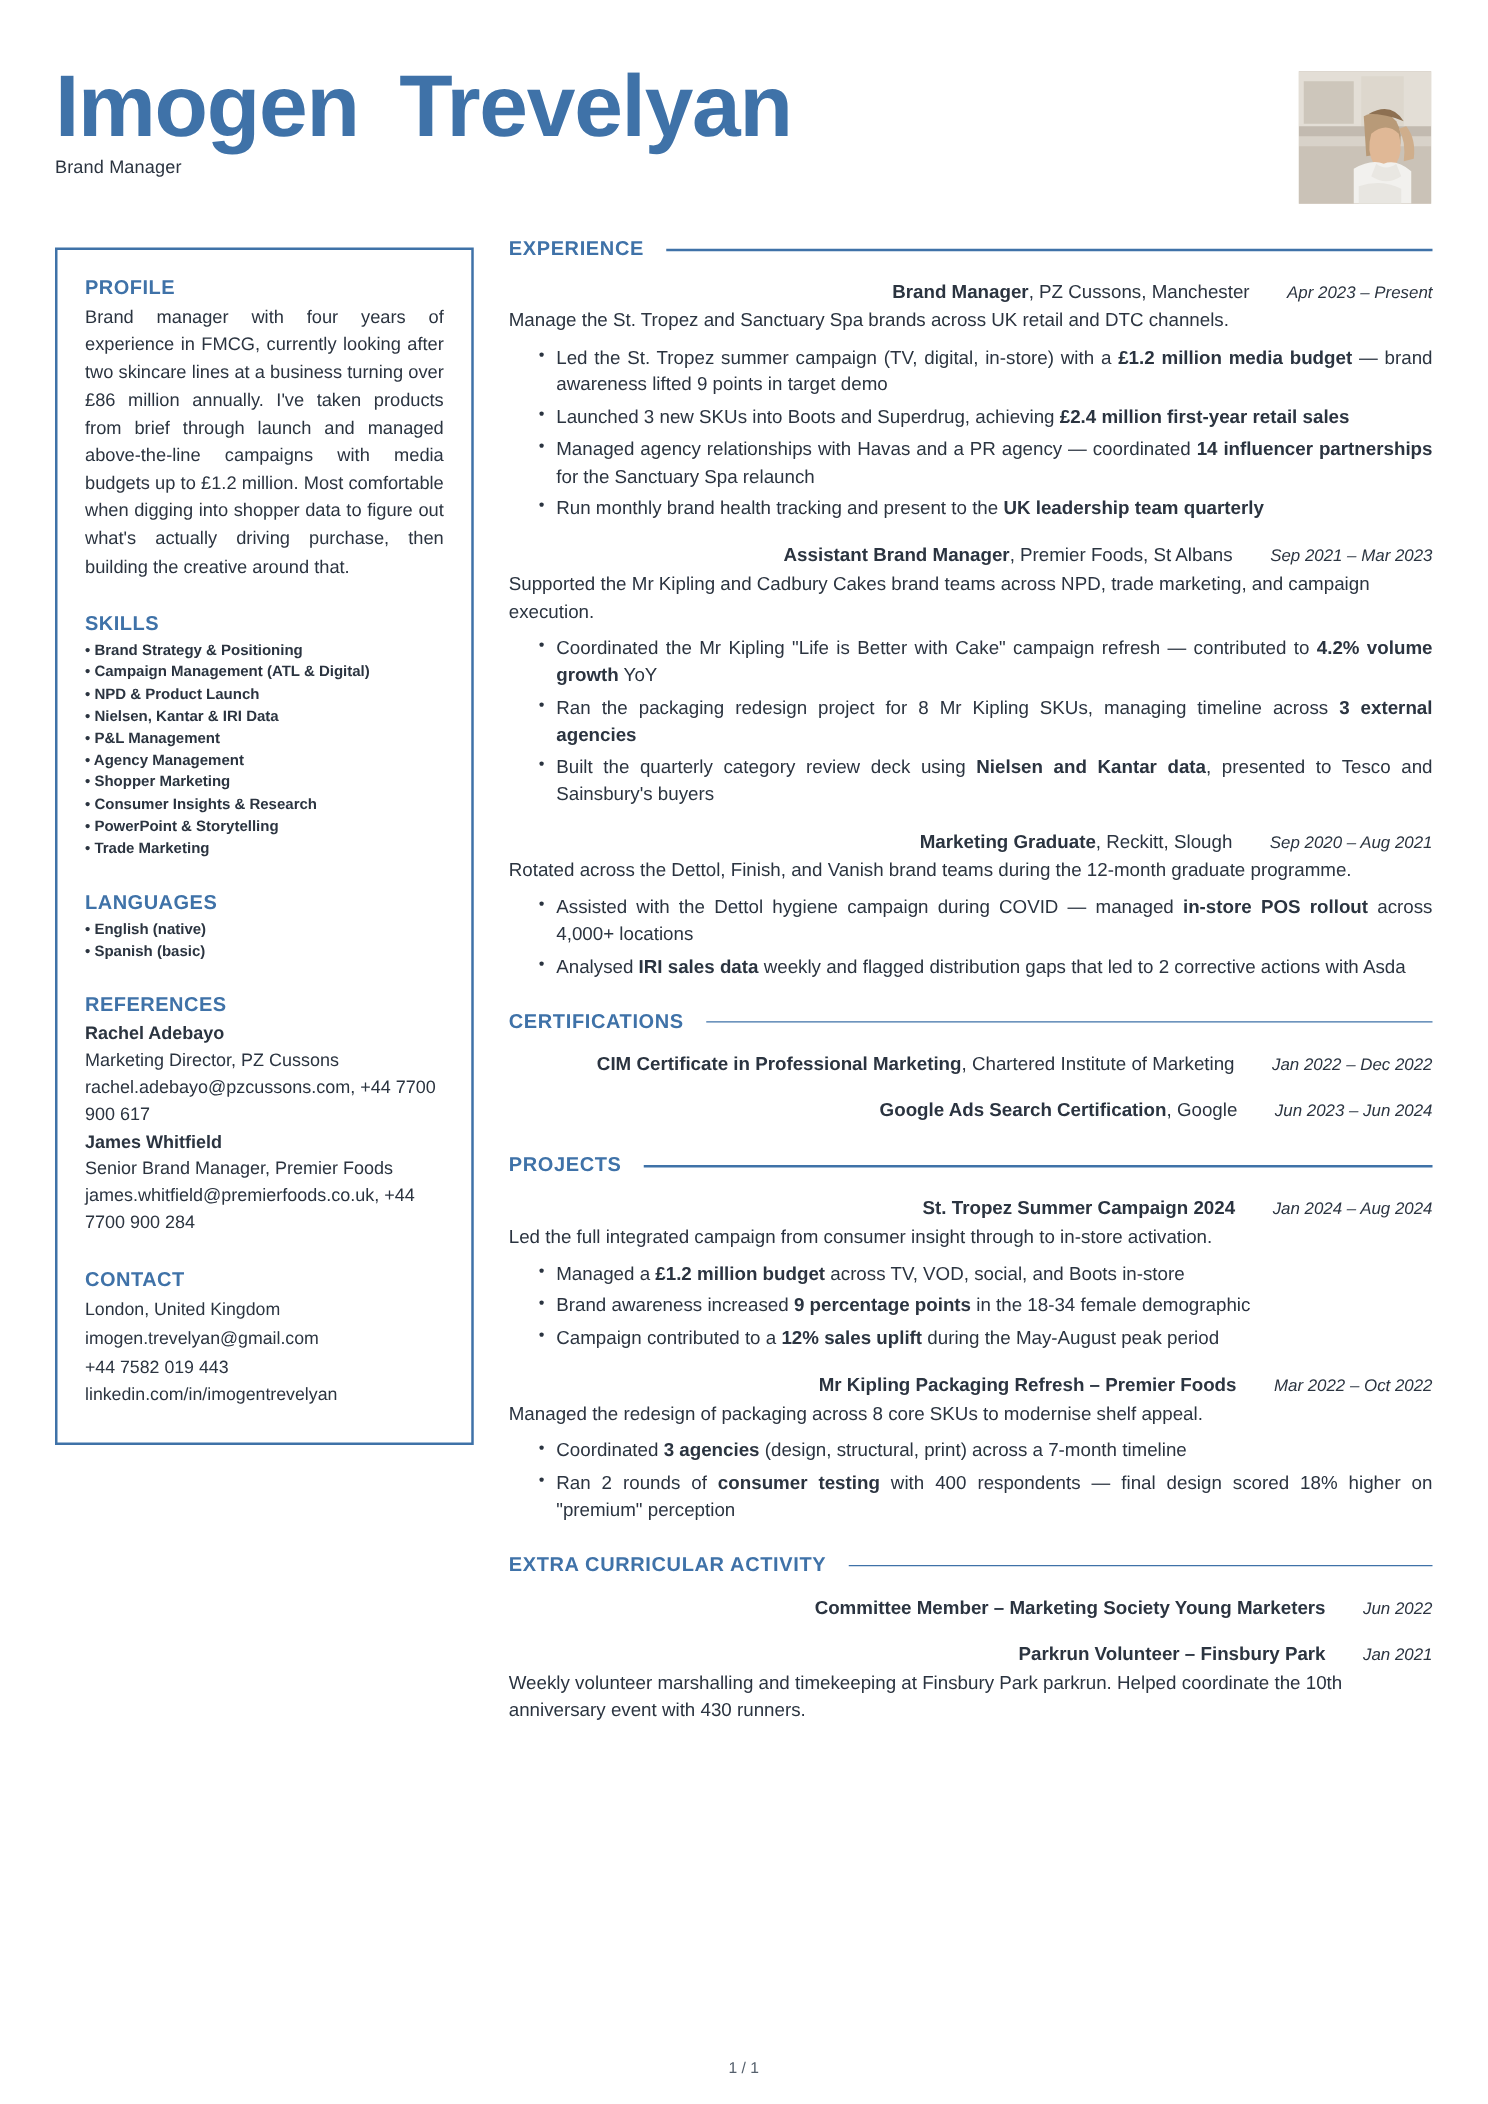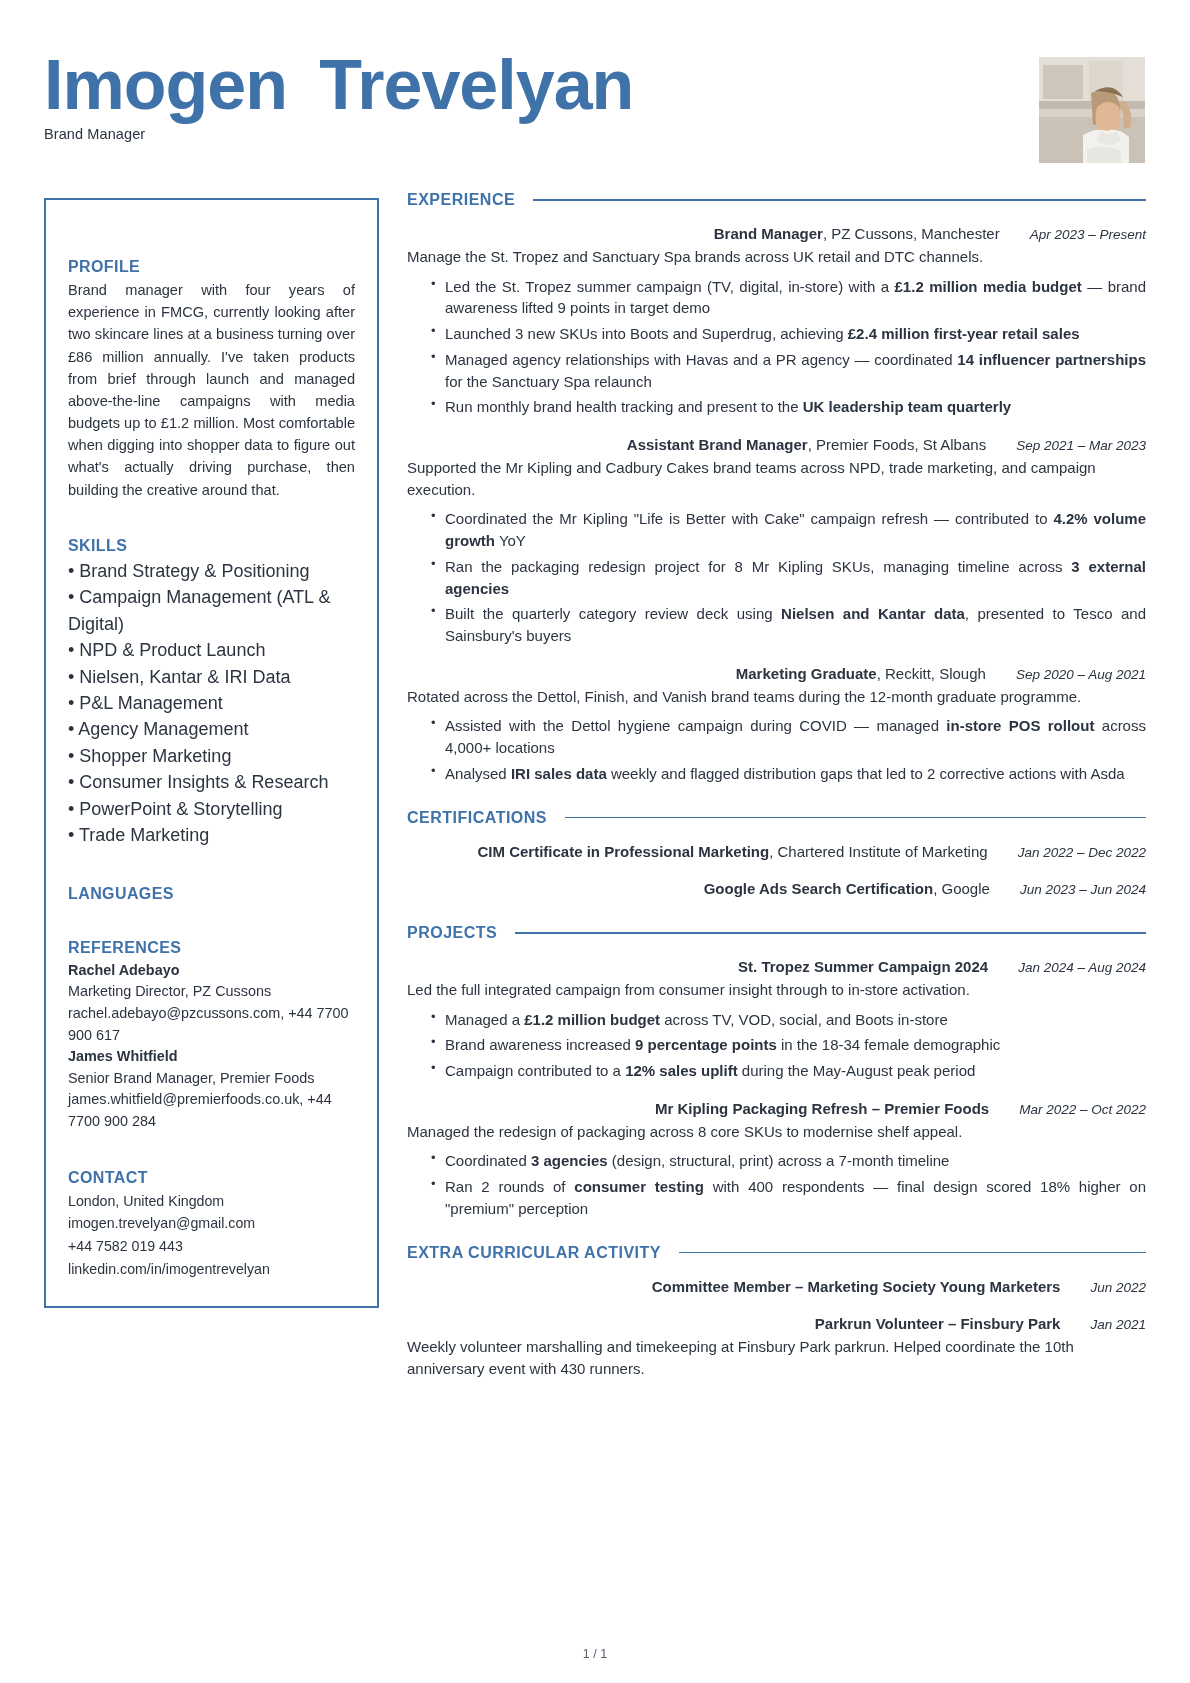--- a/index.html
+++ b/index.html
@@ -66,36 +66,36 @@
   }
 
   
   .side-h {
     font-size: 16px;
     font-weight: bold;
     color: #3f72a8;
     letter-spacing: 0.4px;
     margin-bottom: 3px;
   }
-  .side-block { margin-bottom: 26px; margin-top: 36px; }
+  .side-block { margin-bottom: 26px; }
   .side-block:last-child { margin-bottom: 0; }
   .profile-text {
     font-size: 14.6px;
     line-height: 1.52;
     text-align: justify;
     color: #2b3440;
   }
   .edu-degree {
     font-size: 14.6px;
     font-weight: bold;
     line-height: 1.5;
   }
   .edu-school { font-size: 14.6px; line-height: 1.5; }
   .edu-date { font-size: 14px; font-style: italic; line-height: 1.55; }
-  .bullet-line { font-size: 18px; line-height: 1.47; }
+  .bullet-line { font-size: 12px; line-height: 1.47; font-weight: bold; }
   .ref-name { font-size: 14.4px; font-weight: bold; line-height: 1.5; }
   .ref-line { font-size: 14.4px; line-height: 1.5; }
   .ref-entry { margin-bottom: 0px; }
   .contact-line { font-size: 14.2px; line-height: 1.6; }
 
   
   .sec-head {
     display: flex;
     align-items: center;
     margin-bottom: 14px;
@@ -223,20 +223,24 @@
           <div class="bullet-line">• Agency Management</div>
           <div class="bullet-line">• Shopper Marketing</div>
           <div class="bullet-line">• Consumer Insights &amp; Research</div>
           <div class="bullet-line">• PowerPoint &amp; Storytelling</div>
           <div class="bullet-line">• Trade Marketing</div>
         </div>
     </div>
 
     <div class="side-block">
       <div class="side-h">LANGUAGES</div>
+      <div>
+          <div class="bullet-line">• English (native)</div>
+          <div class="bullet-line">• Spanish (basic)</div>
+        </div>
     </div>
 
     <div class="side-block">
       <div class="side-h">REFERENCES</div>
       <div>
           <div class="ref-entry">
             <div class="ref-name">Rachel Adebayo</div>
             <div class="ref-line">Marketing Director, PZ Cussons</div>
             <div class="ref-line">rachel.adebayo@pzcussons.com, +44 7700 900 617</div>
           </div>

